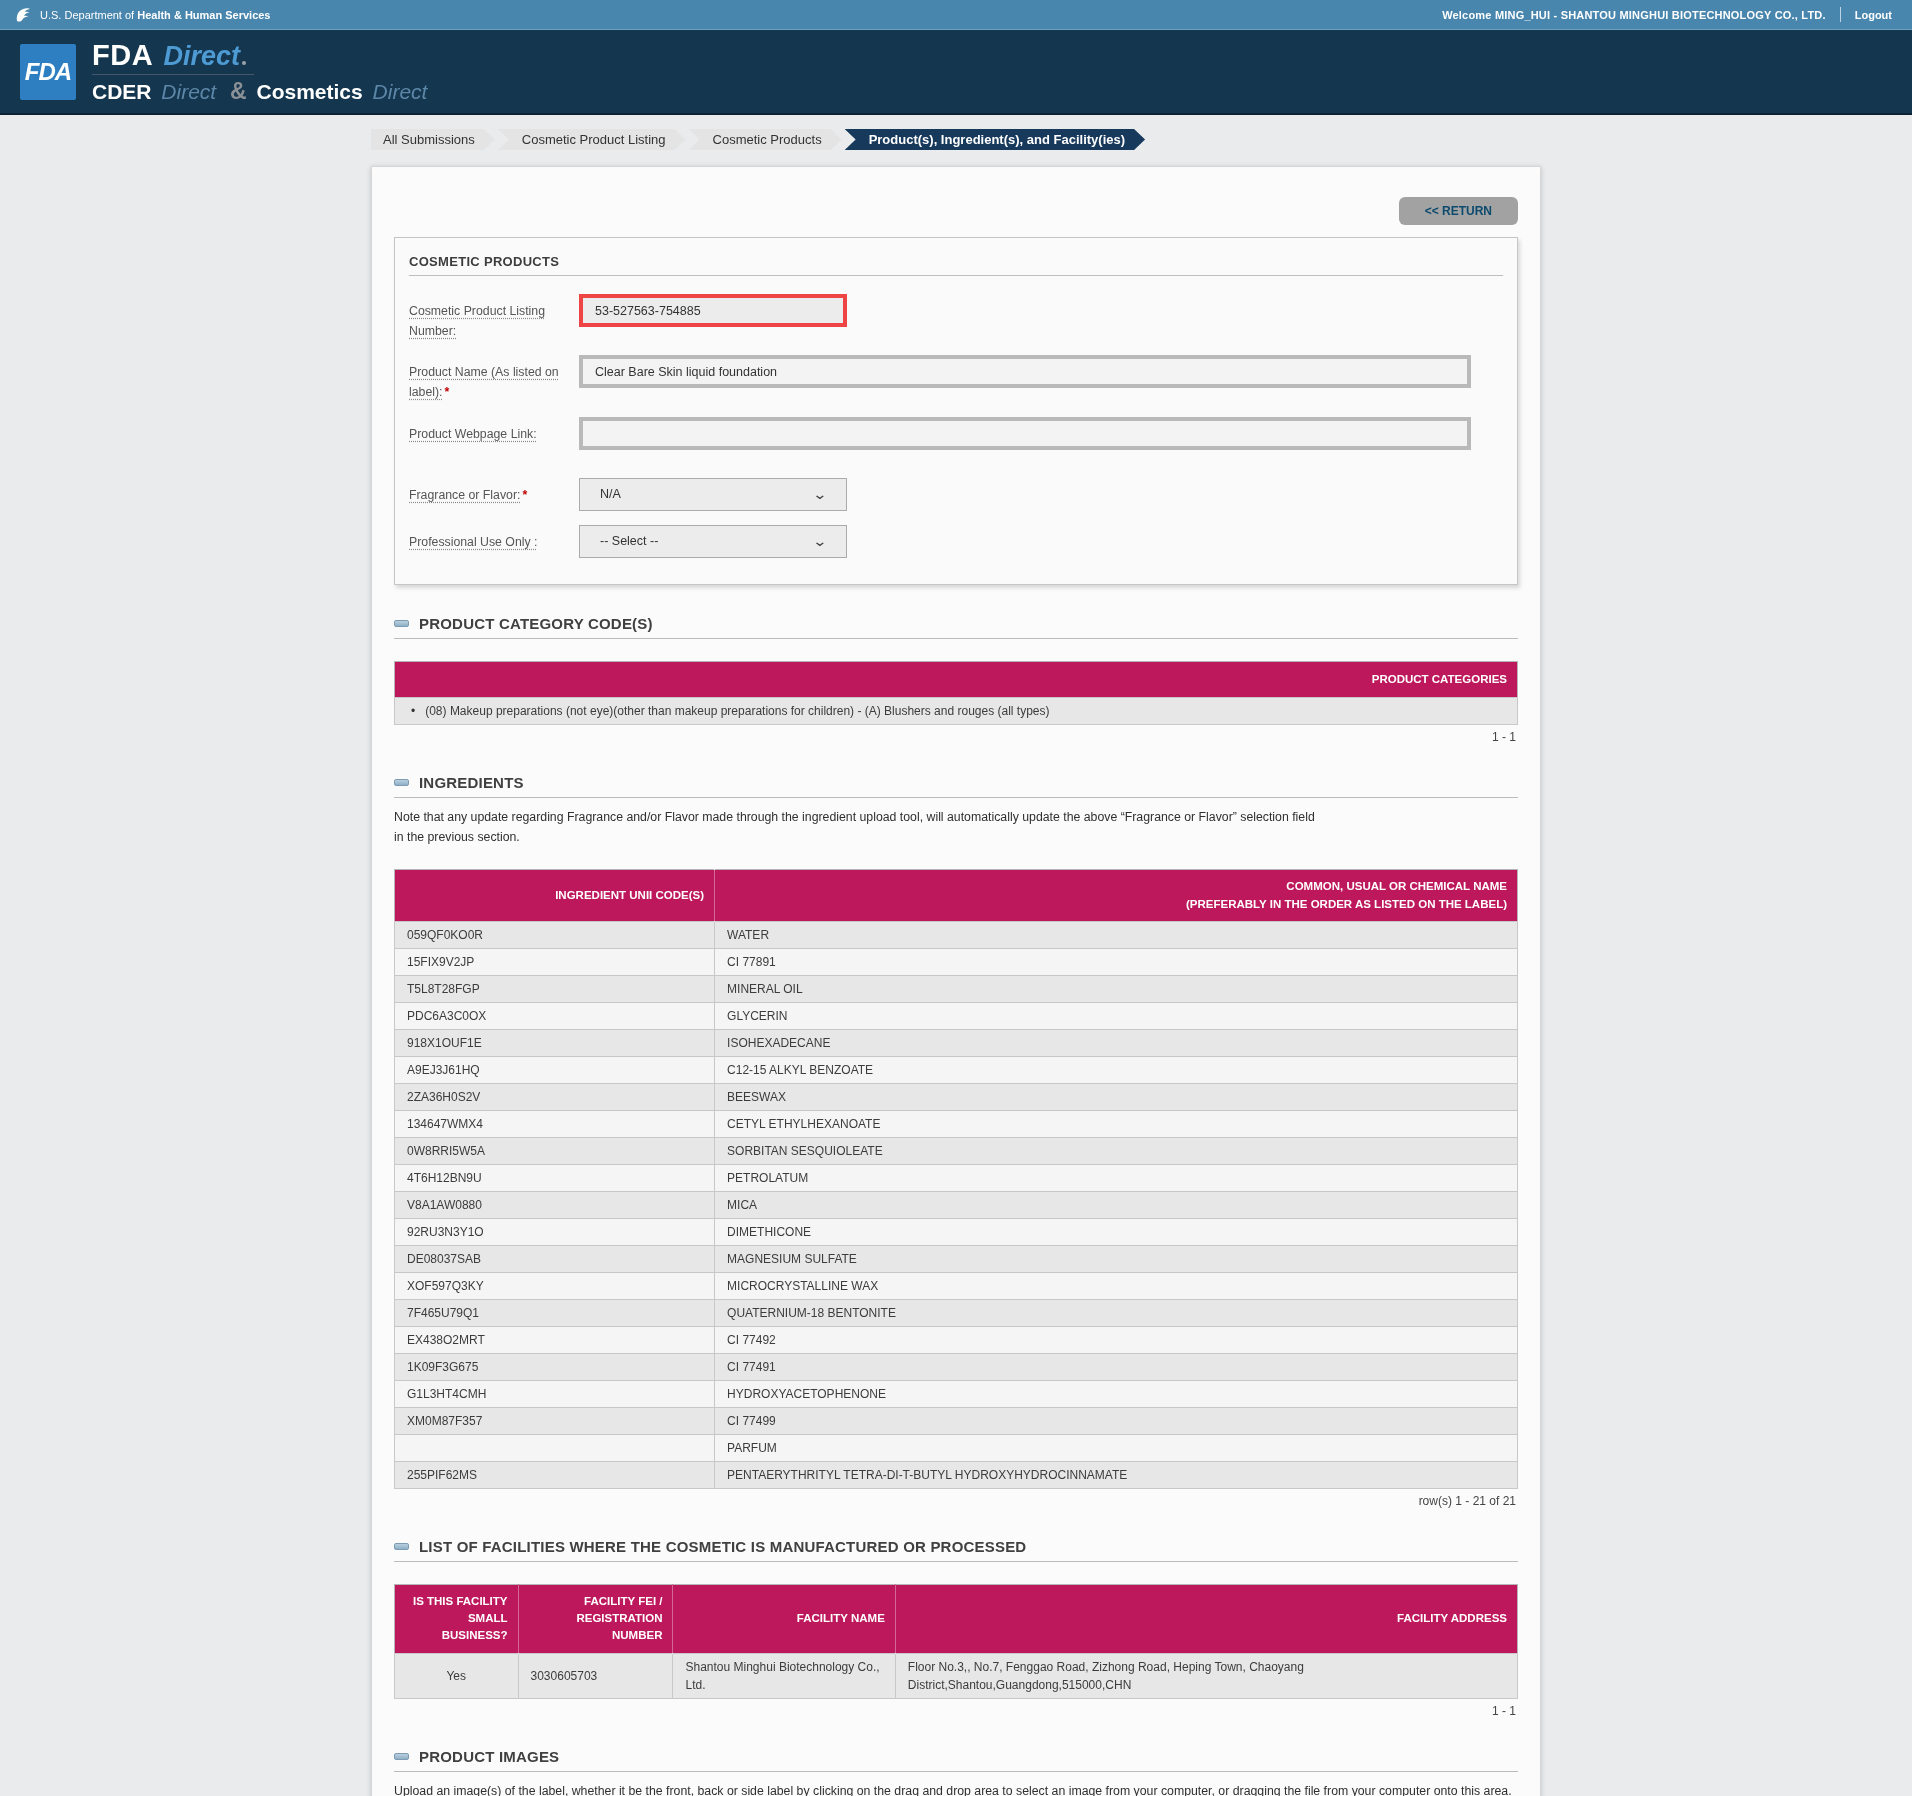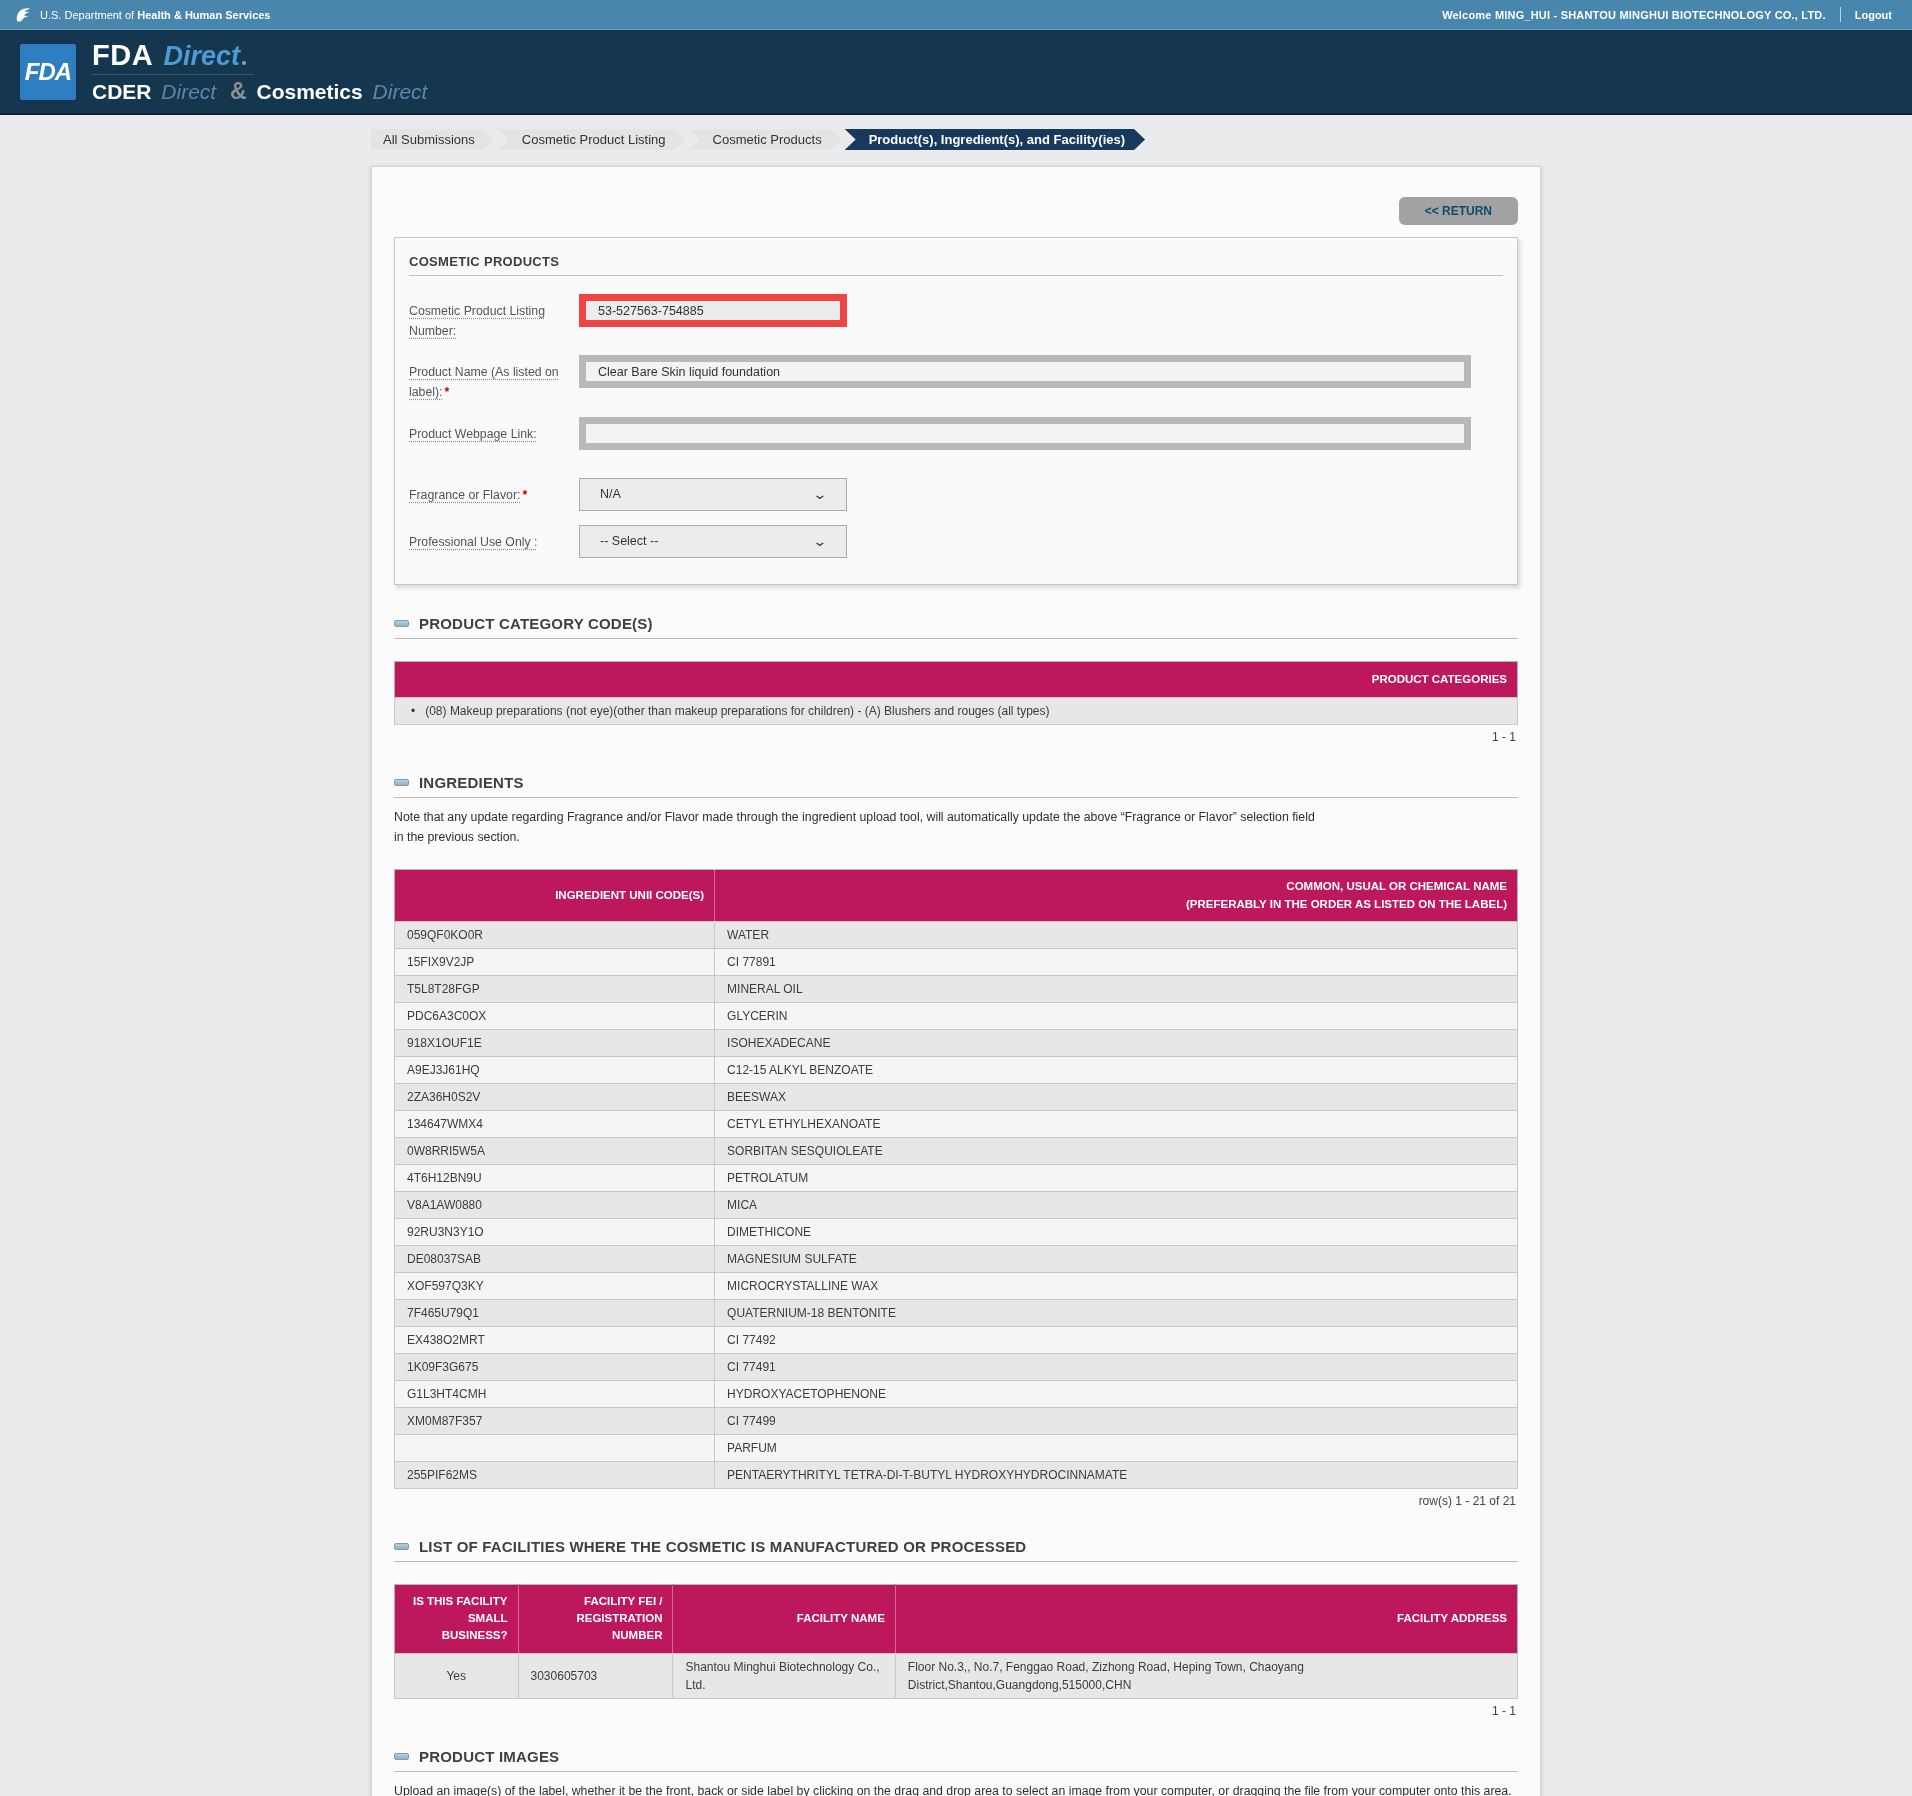--- a/index.html
+++ b/index.html
@@ -68,21 +68,21 @@
     border:1px solid #c6c6c6; background:#fafafa; padding:16px 14px 22px 14px;
     box-shadow:2px 3px 4px rgba(0,0,0,.14); margin-bottom:10px;
   }
   .form-title { font-size:13px; font-weight:bold; color:#3d3d3d; letter-spacing:.3px; }
   .title-rule { border:none; border-top:1px solid #bfbfbf; margin:6px 0 18px 0; }
   .frow { display:flex; align-items:flex-start; margin-bottom:14px; }
   .flabel { width:170px; flex:0 0 170px; font-size:12.3px; color:#555; padding-top:8px; line-height:1.6; }
   .lbl { text-decoration:underline dotted #8a8a8a; text-underline-offset:3px; }
   .req { color:#c00000; font-weight:bold; margin-left:2px; }
   .finput {
-    height:33px; border:7px solid #ef4444; background:#f3f3f3; color:#333;
+    height:33px; border:4px solid #ef4444; background:#f3f3f3; color:#333;
     font-size:12.5px; padding:0 12px; font-family:inherit;
   }
   .finput.ro { background:#ececec; }
   .finput.small { width:268px; }
   .finput.wide { width:892px; background:#f3f3f3; border-color:#b9b9b9; }
   .fselect {
     width:268px; height:33px; border:1px solid #ababab; background:#ececec; color:#333;
     font-size:12.5px; padding:0 20px; display:flex; align-items:center; justify-content:space-between;
     cursor:pointer;
   }

